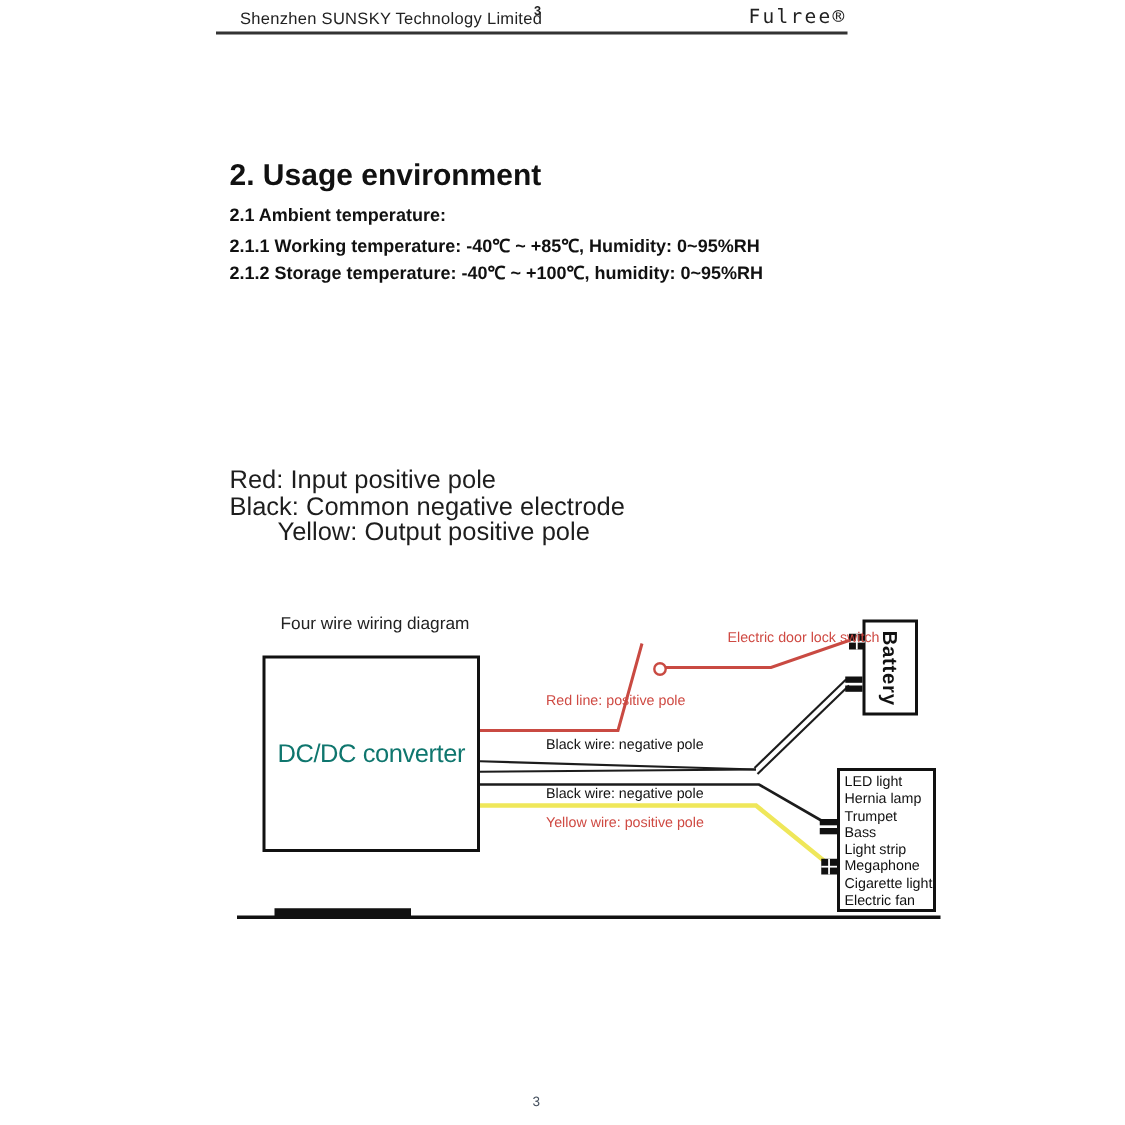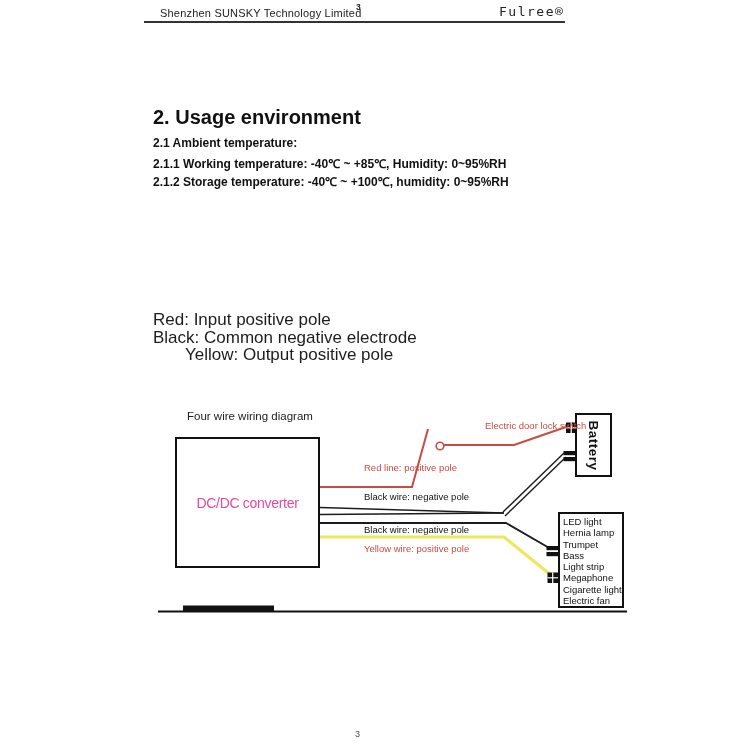--- a/index.html
+++ b/index.html
@@ -29,21 +29,21 @@
   .l-black  { left:153px; top:327.5px; }
   .l-yellow { left:153px; top:345px;margin-left:32px; }
 
   
   .diag-title { left:187px; top:410px; font-size:11.5px; color:#222; white-space:nowrap; }
   .converter-box {
     left:175px; top:437px; width:145px; height:131px; box-sizing:border-box;
     border:2px solid #111; display:flex; align-items:center; justify-content:center;
     background:#fff;
   }
-  .converter-box span { font-size:14px; letter-spacing:-0.3px; color:#ec4899; white-space:nowrap; }
+  .converter-box span { font-size:17px; letter-spacing:-0.3px; color:#0f766e; white-space:nowrap; }
   .battery-box {
     left:575px; top:413px; width:37px; height:64px; box-sizing:border-box;
     border:2px solid #111; display:flex; align-items:center; justify-content:center;
     background:#fff;
   }
   .battery-box span {
     transform:rotate(90deg); font-size:13.5px; font-weight:700; letter-spacing:0.5px;
     color:#111; white-space:nowrap;
   }
   .load-box {

